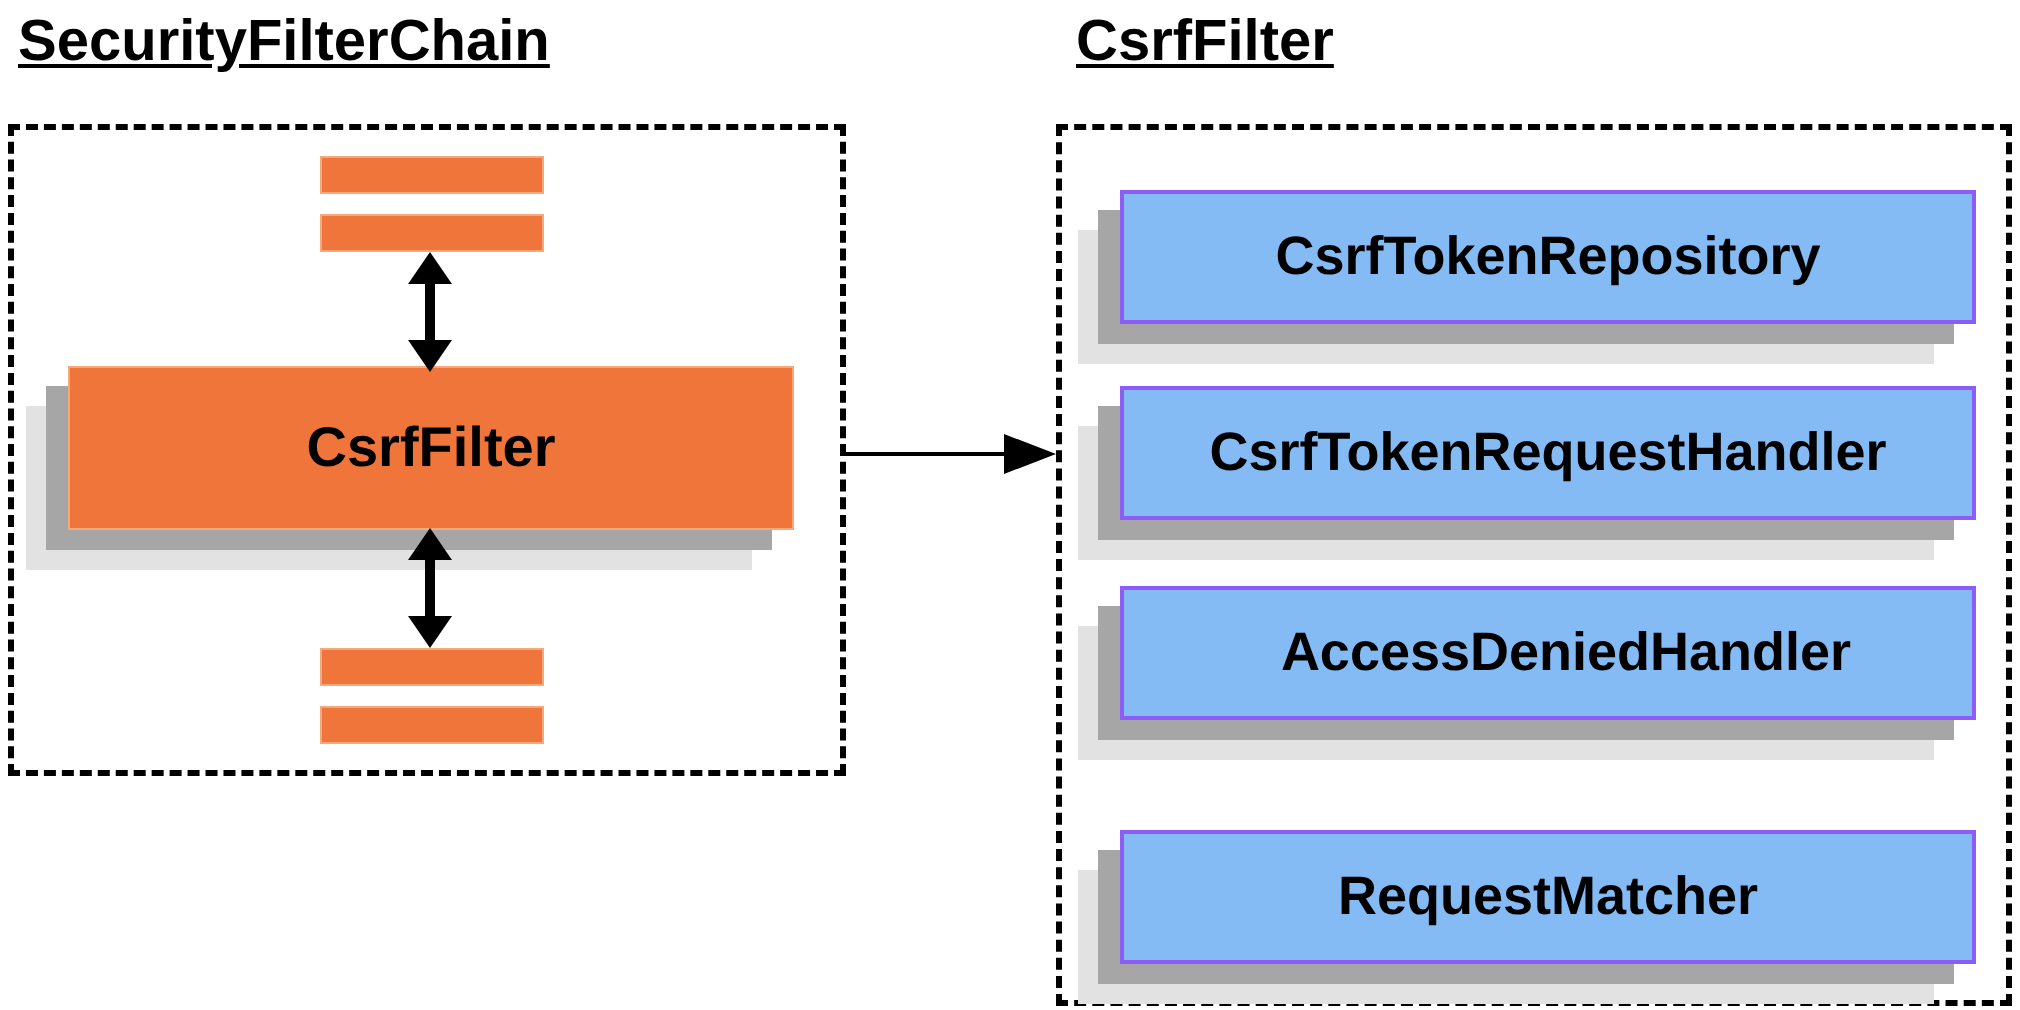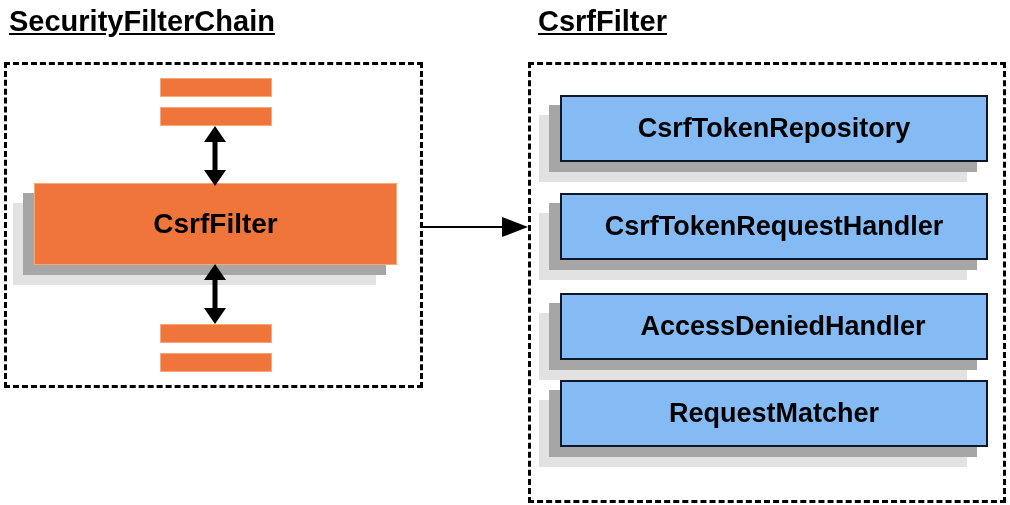--- a/index.html
+++ b/index.html
@@ -32,28 +32,28 @@
 
   #csrf-filter-box {
     position:absolute; left:34px; top:183px; width:363px; height:82px;
     background:#F0753B; border:1px solid #F5A87C; box-sizing:border-box;
     display:flex; align-items:center; justify-content:center;
     font-weight:bold; font-size:28px;
   }
 
   .blue-box {
     position:absolute; left:560px; width:428px; height:67px;
-    background:#85BBF4; border:2px solid #0f172a; box-sizing:border-box;
+    background:#85BBF4; border:2px solid #8b5cf6; box-sizing:border-box;
     display:flex; align-items:center; justify-content:center;
     font-weight:bold; font-size:27px;
   }
   #component-box-0 { top:95px;  }
   #component-box-1 { top:193px; }
   #component-box-2 { top:293px;padding-left:18px; }
-  #component-box-3 { top:380px; }
+  #component-box-3 { top:415px; }
 
   .arrow-svg { position:absolute; z-index:5; }
   #double-arrow-top    { left:202px; top:126px; }
   #double-arrow-bottom { left:202px; top:264px; }
   #flow-arrow          { left:422px; top:207px; }
 </style>
 </head>
 <body>
 
 <div class="title" id="left-title">SecurityFilterChain</div>

